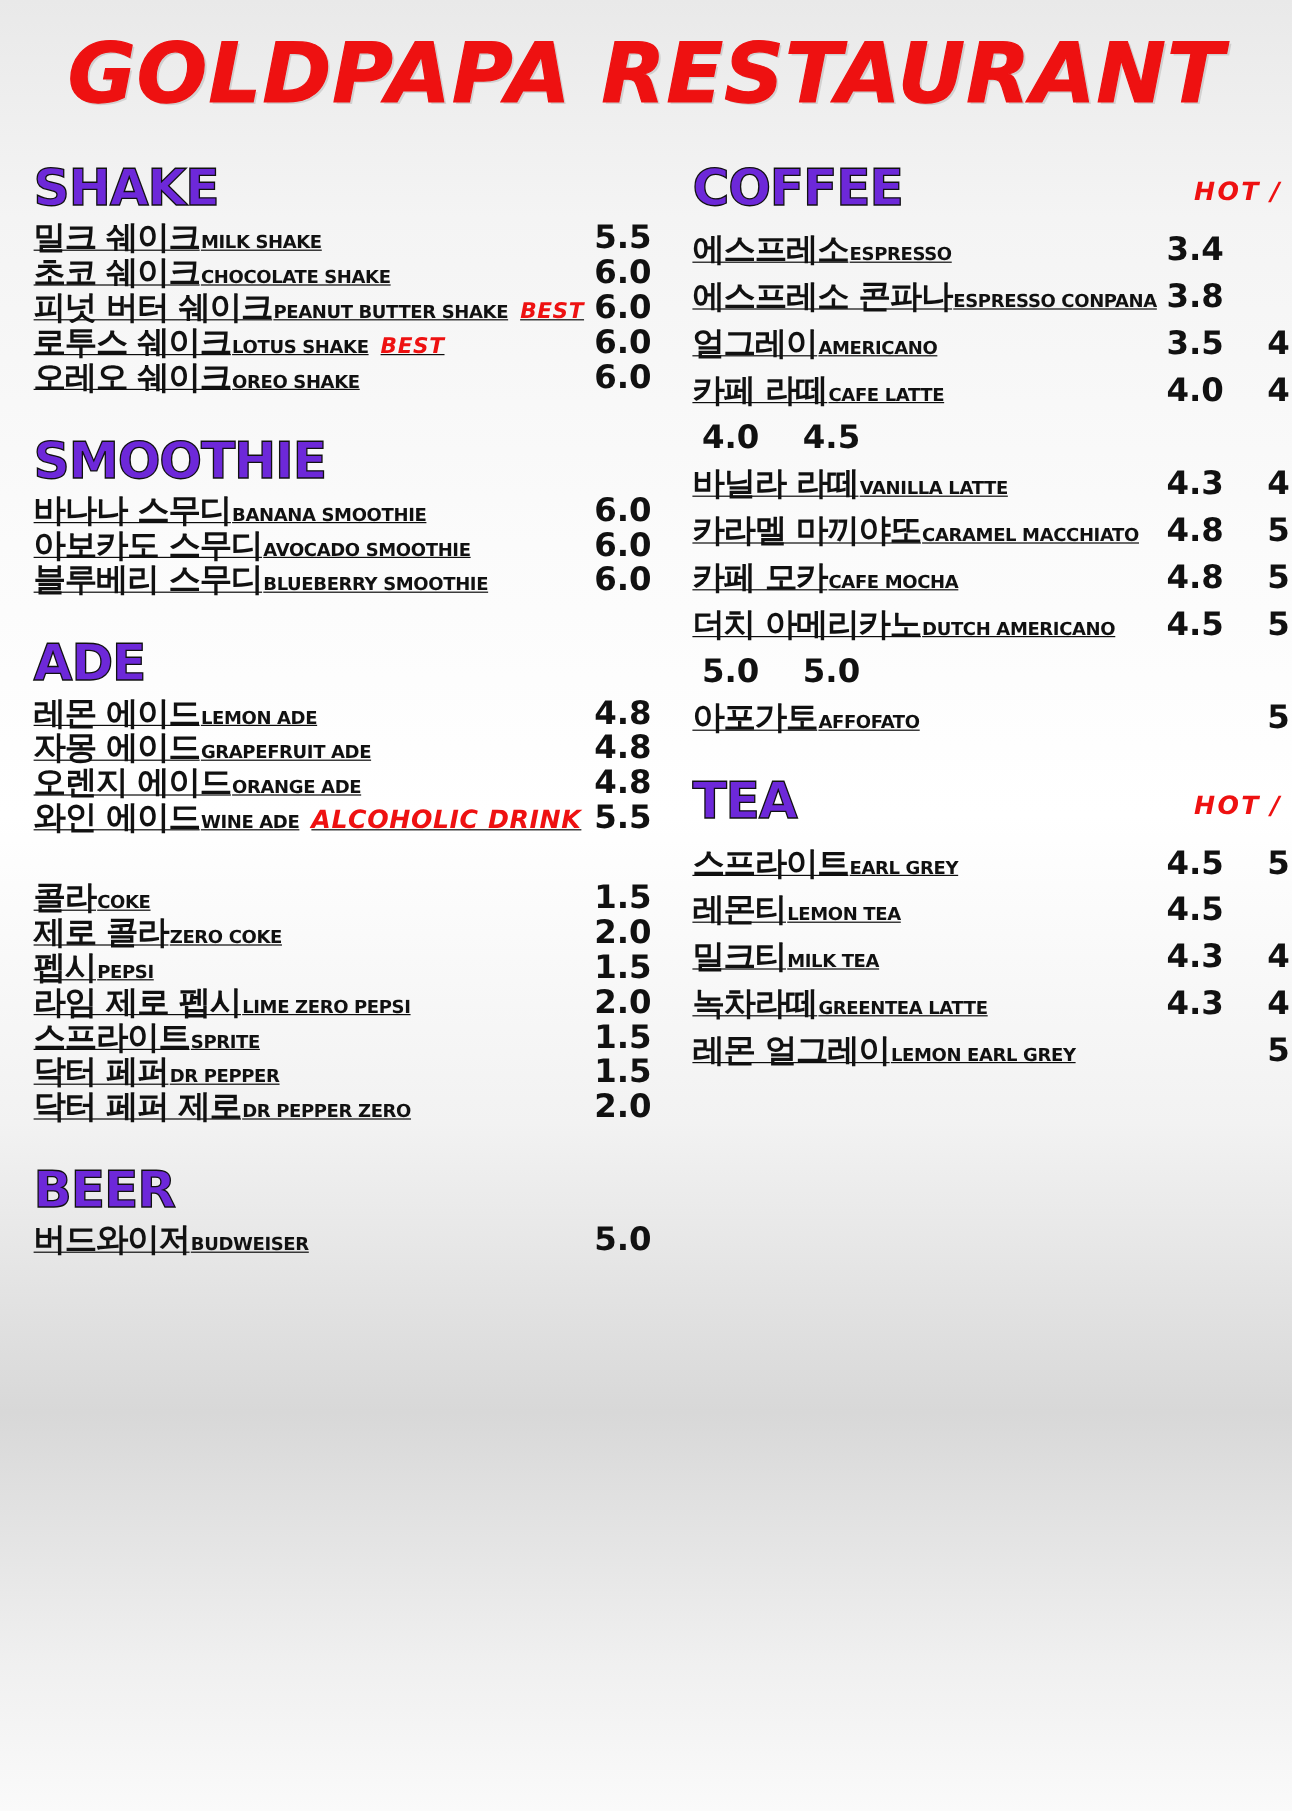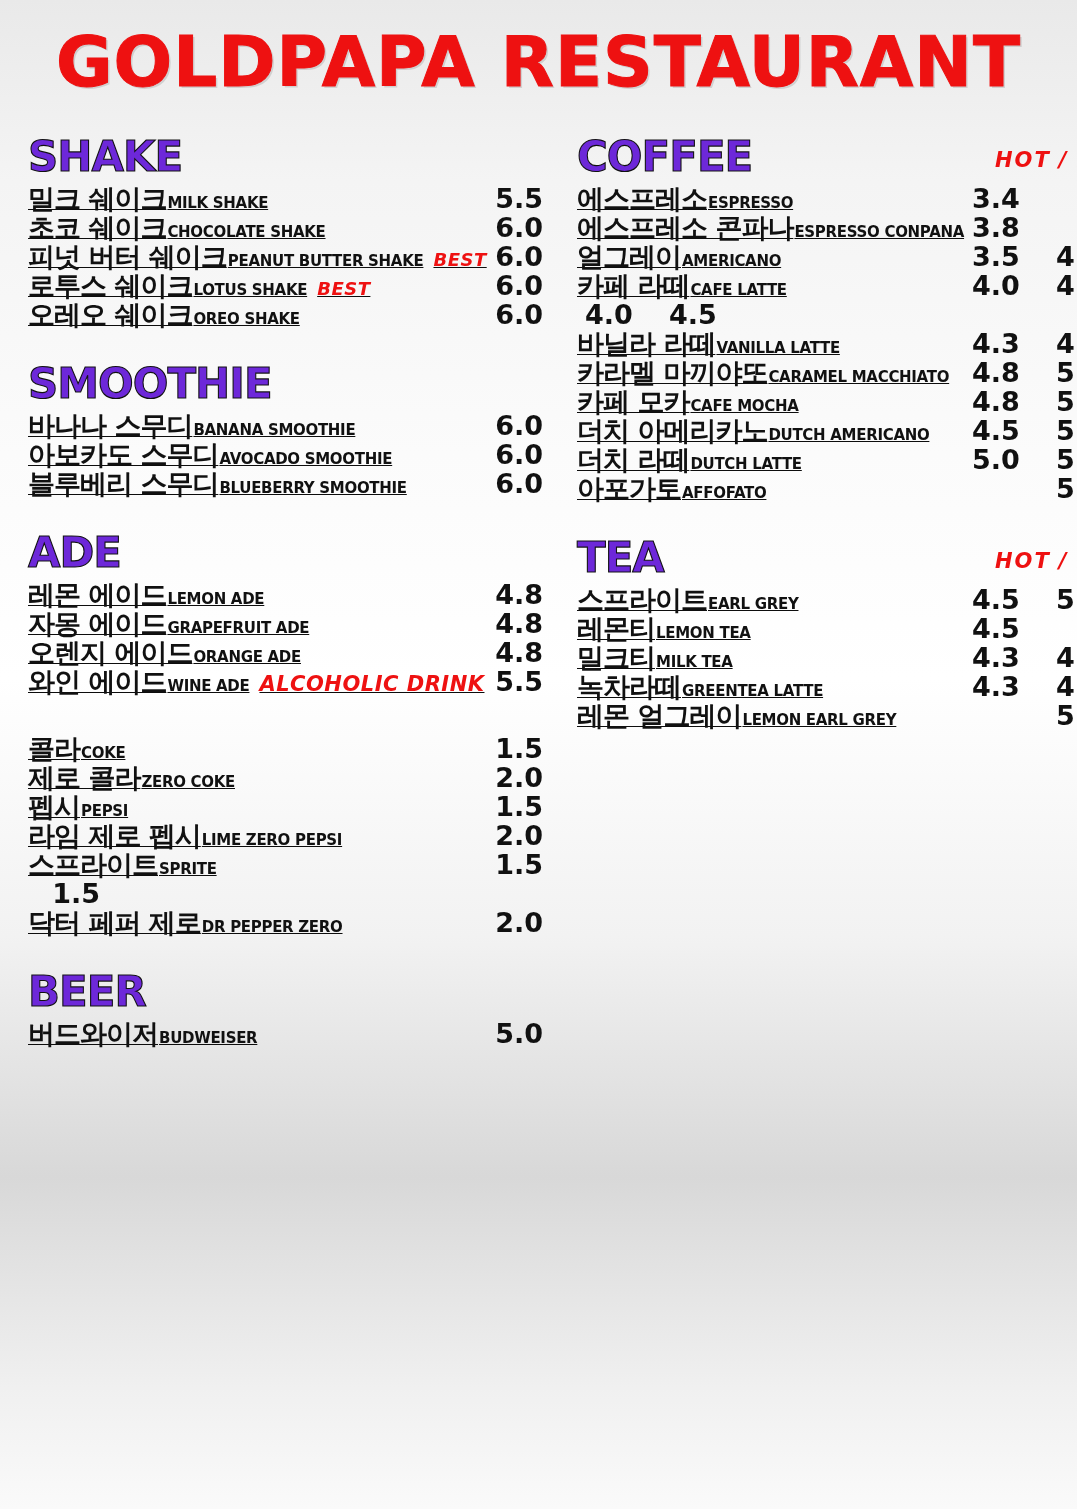--- a/index.html
+++ b/index.html
@@ -22,20 +22,21 @@
     box-sizing: border-box;
     padding: 0 18px;
   }
 
   
   .title {
     text-align: center;
     color: #ee1111;
     font-family: "DejaVu Sans", sans-serif;
     font-weight: bold;
+    font-style: italic;
     font-size: 69px;
     letter-spacing: 1px;
     line-height: 1;
     padding-top: 28px;
     text-shadow: 2px 2px 0 rgba(0,0,0,0.12);
     -webkit-text-stroke: 1px #ee1111;
   }
 
   
   .columns {
@@ -142,21 +143,21 @@
     width: 60px;
     text-align: left;
     color: #111;
   }
   .price.second { width: 62px; }
 
   
   .col-left .price { text-align: right; width: 72px; }
 
   
-  .col-right .price { text-align: left; width: 70px; padding-left: 8px; }
+  .col-right .price { text-align: left; width: 70px; padding-left: 8px; margin-top: 10px; }
   .col-right .price.second { width: 70px; padding-left: 14px; }
   .gap-md { height: 26px; }
 </style>
 </head>
 <body>
 
 <div class="page">
 
   <div class="title">GOLDPAPA RESTAURANT</div>
 
@@ -250,20 +251,21 @@
             </div>
             <div class="row">
               <div class="names"><span class="kr">라임 제로 펩시</span><span class="en">LIME ZERO PEPSI</span></div>
               <div class="price">2.0</div>
             </div>
             <div class="row">
               <div class="names"><span class="kr">스프라이트</span><span class="en">SPRITE</span></div>
               <div class="price">1.5</div>
             </div>
             <div class="row">
+              <div class="names"><span class="kr">닥터 페퍼</span><span class="en">DR PEPPER</span></div>
               <div class="price">1.5</div>
             </div>
             <div class="row">
               <div class="names"><span class="kr">닥터 페퍼 제로</span><span class="en">DR PEPPER ZERO</span></div>
               <div class="price">2.0</div>
             </div>
           </div>
         </div>
         <div class="gap-md"></div>
         <div class="section">
@@ -325,21 +327,20 @@
               <div class="names"><span class="kr">카페 모카</span><span class="en">CAFE MOCHA</span></div>
               <div class="price">4.8</div>
               <div class="price second">5.3</div>
             </div>
             <div class="row">
               <div class="names"><span class="kr">더치 아메리카노</span><span class="en">DUTCH AMERICANO</span></div>
               <div class="price">4.5</div>
               <div class="price second">5.0</div>
             </div>
             <div class="row">
-              <div class="names"><span class="kr">더치 라떼</span><span class="en">DUTCH LATTE</span></div>
               <div class="price">5.0</div>
               <div class="price second">5.0</div>
             </div>
             <div class="row">
               <div class="names"><span class="kr">아포가토</span><span class="en">AFFOFATO</span></div>
               <div class="price"></div>
               <div class="price second">5.0</div>
             </div>
           </div>
         </div>

